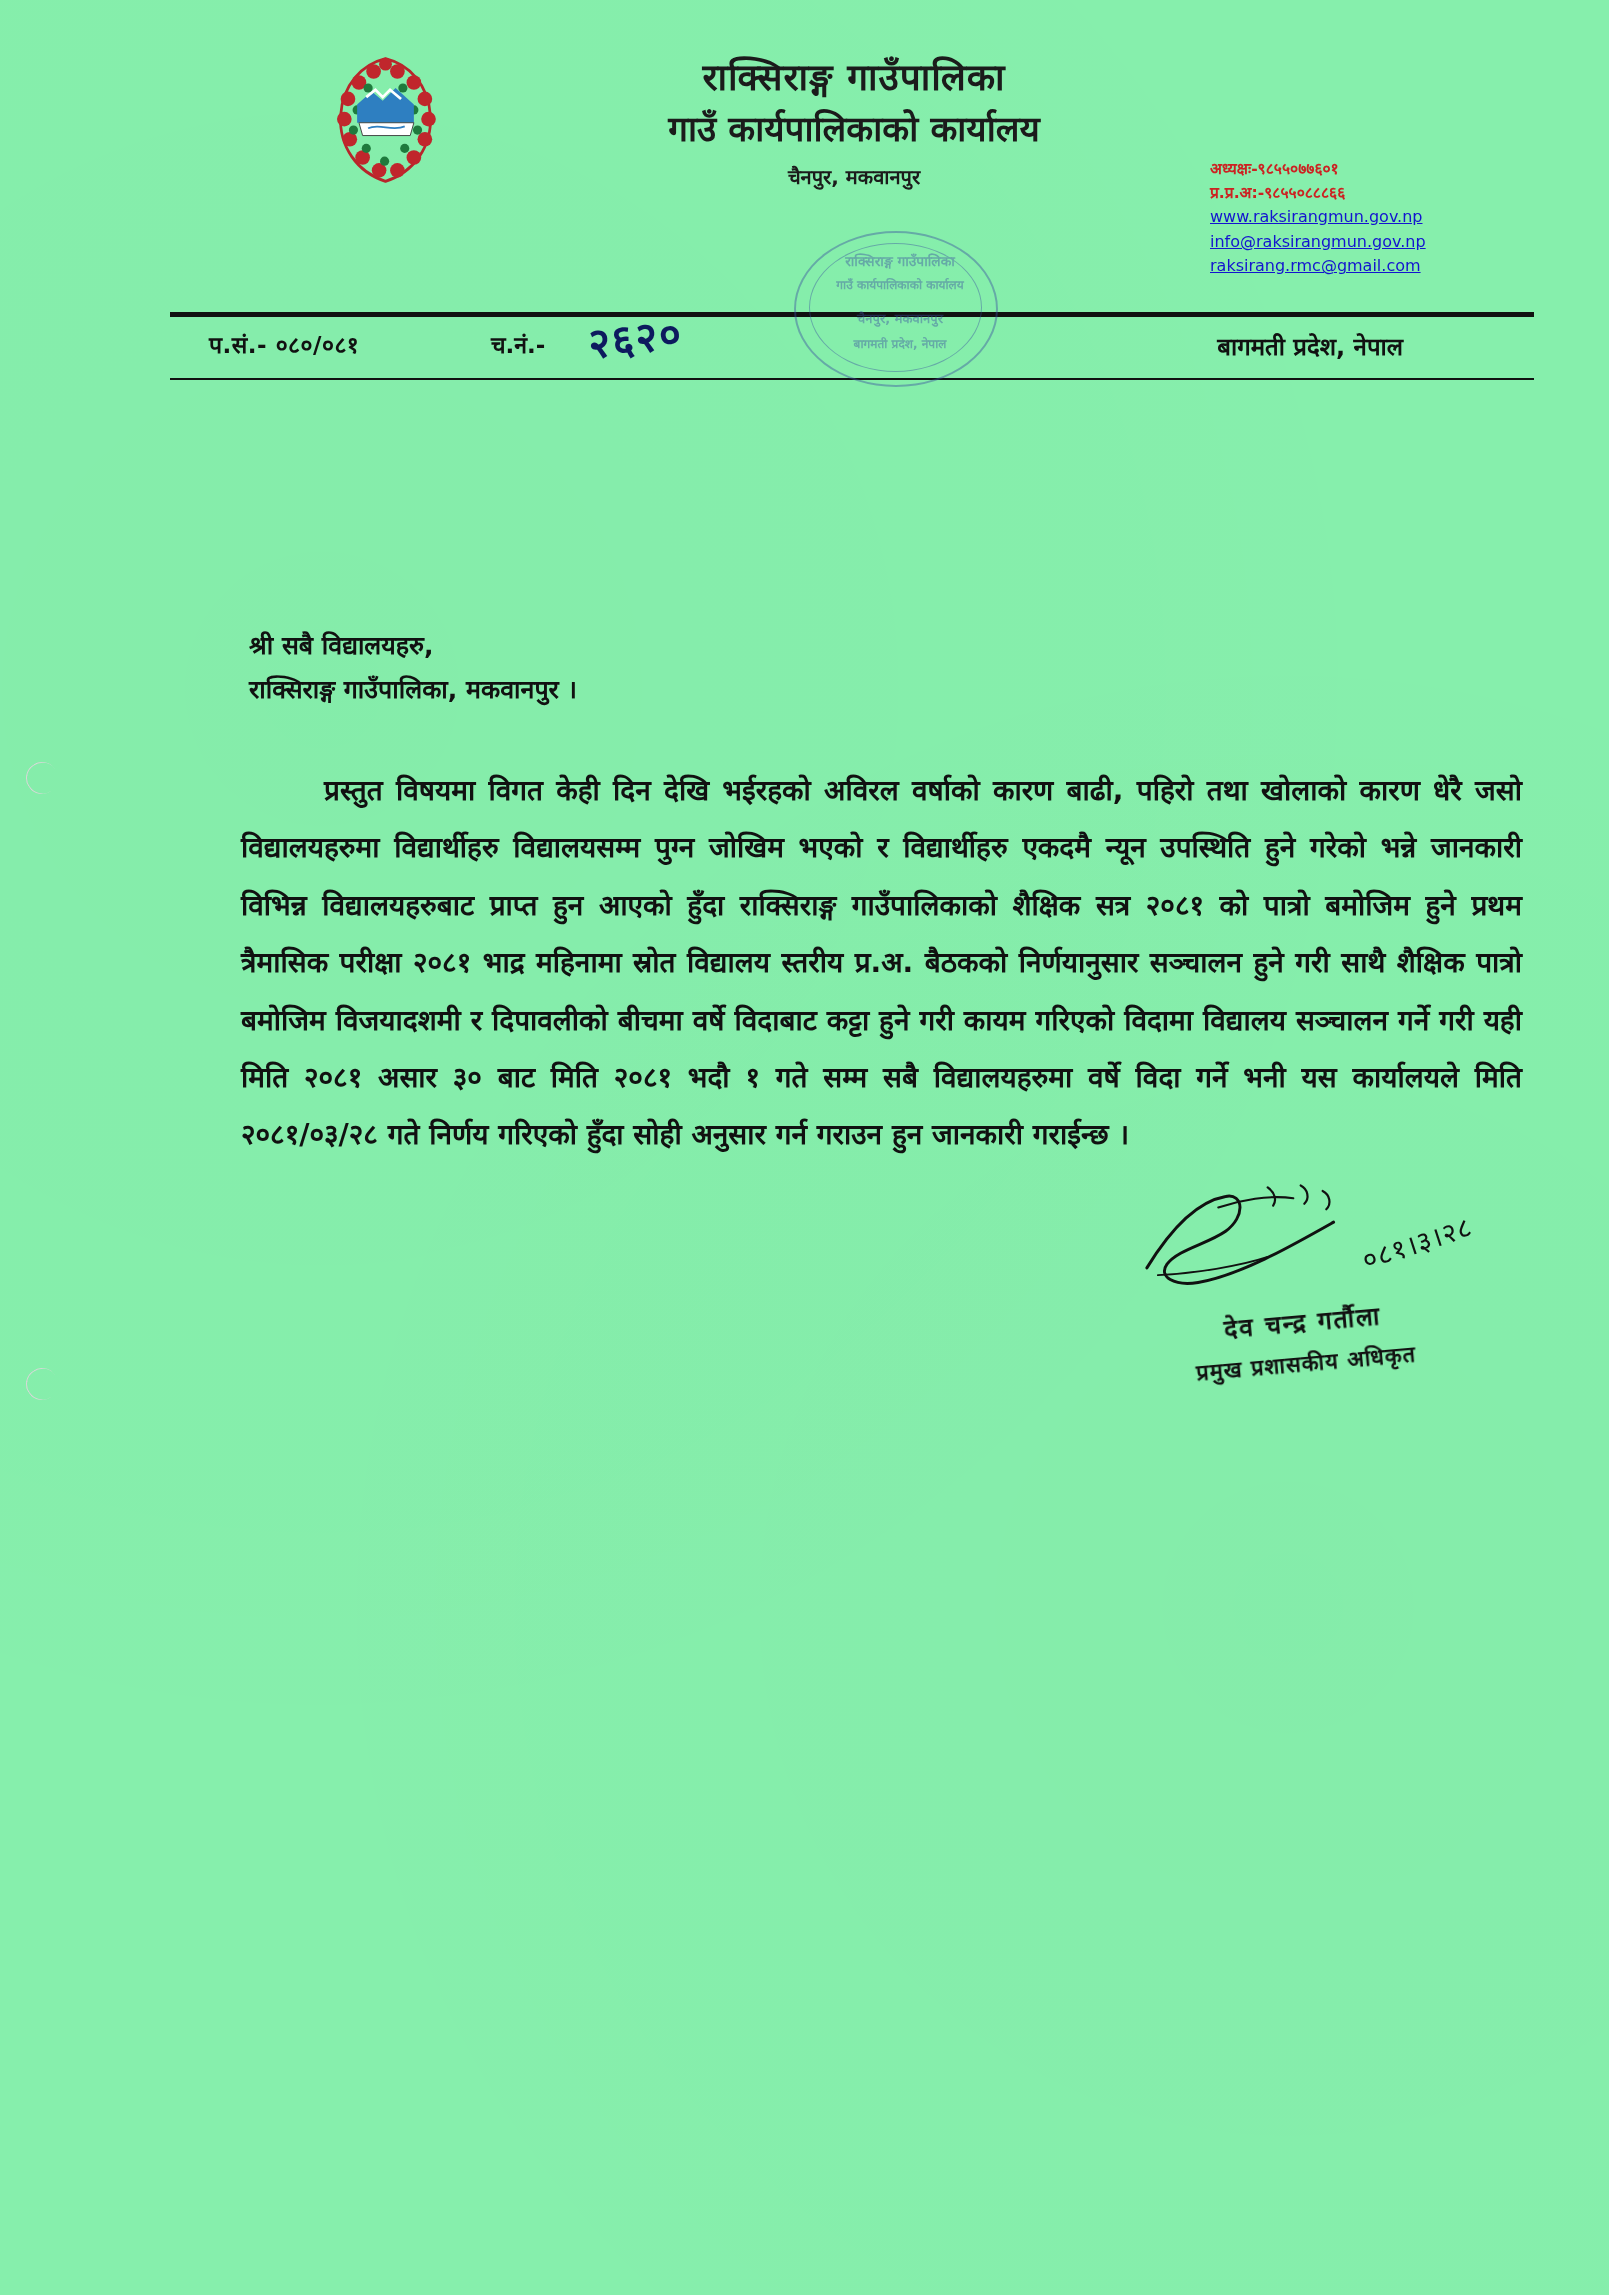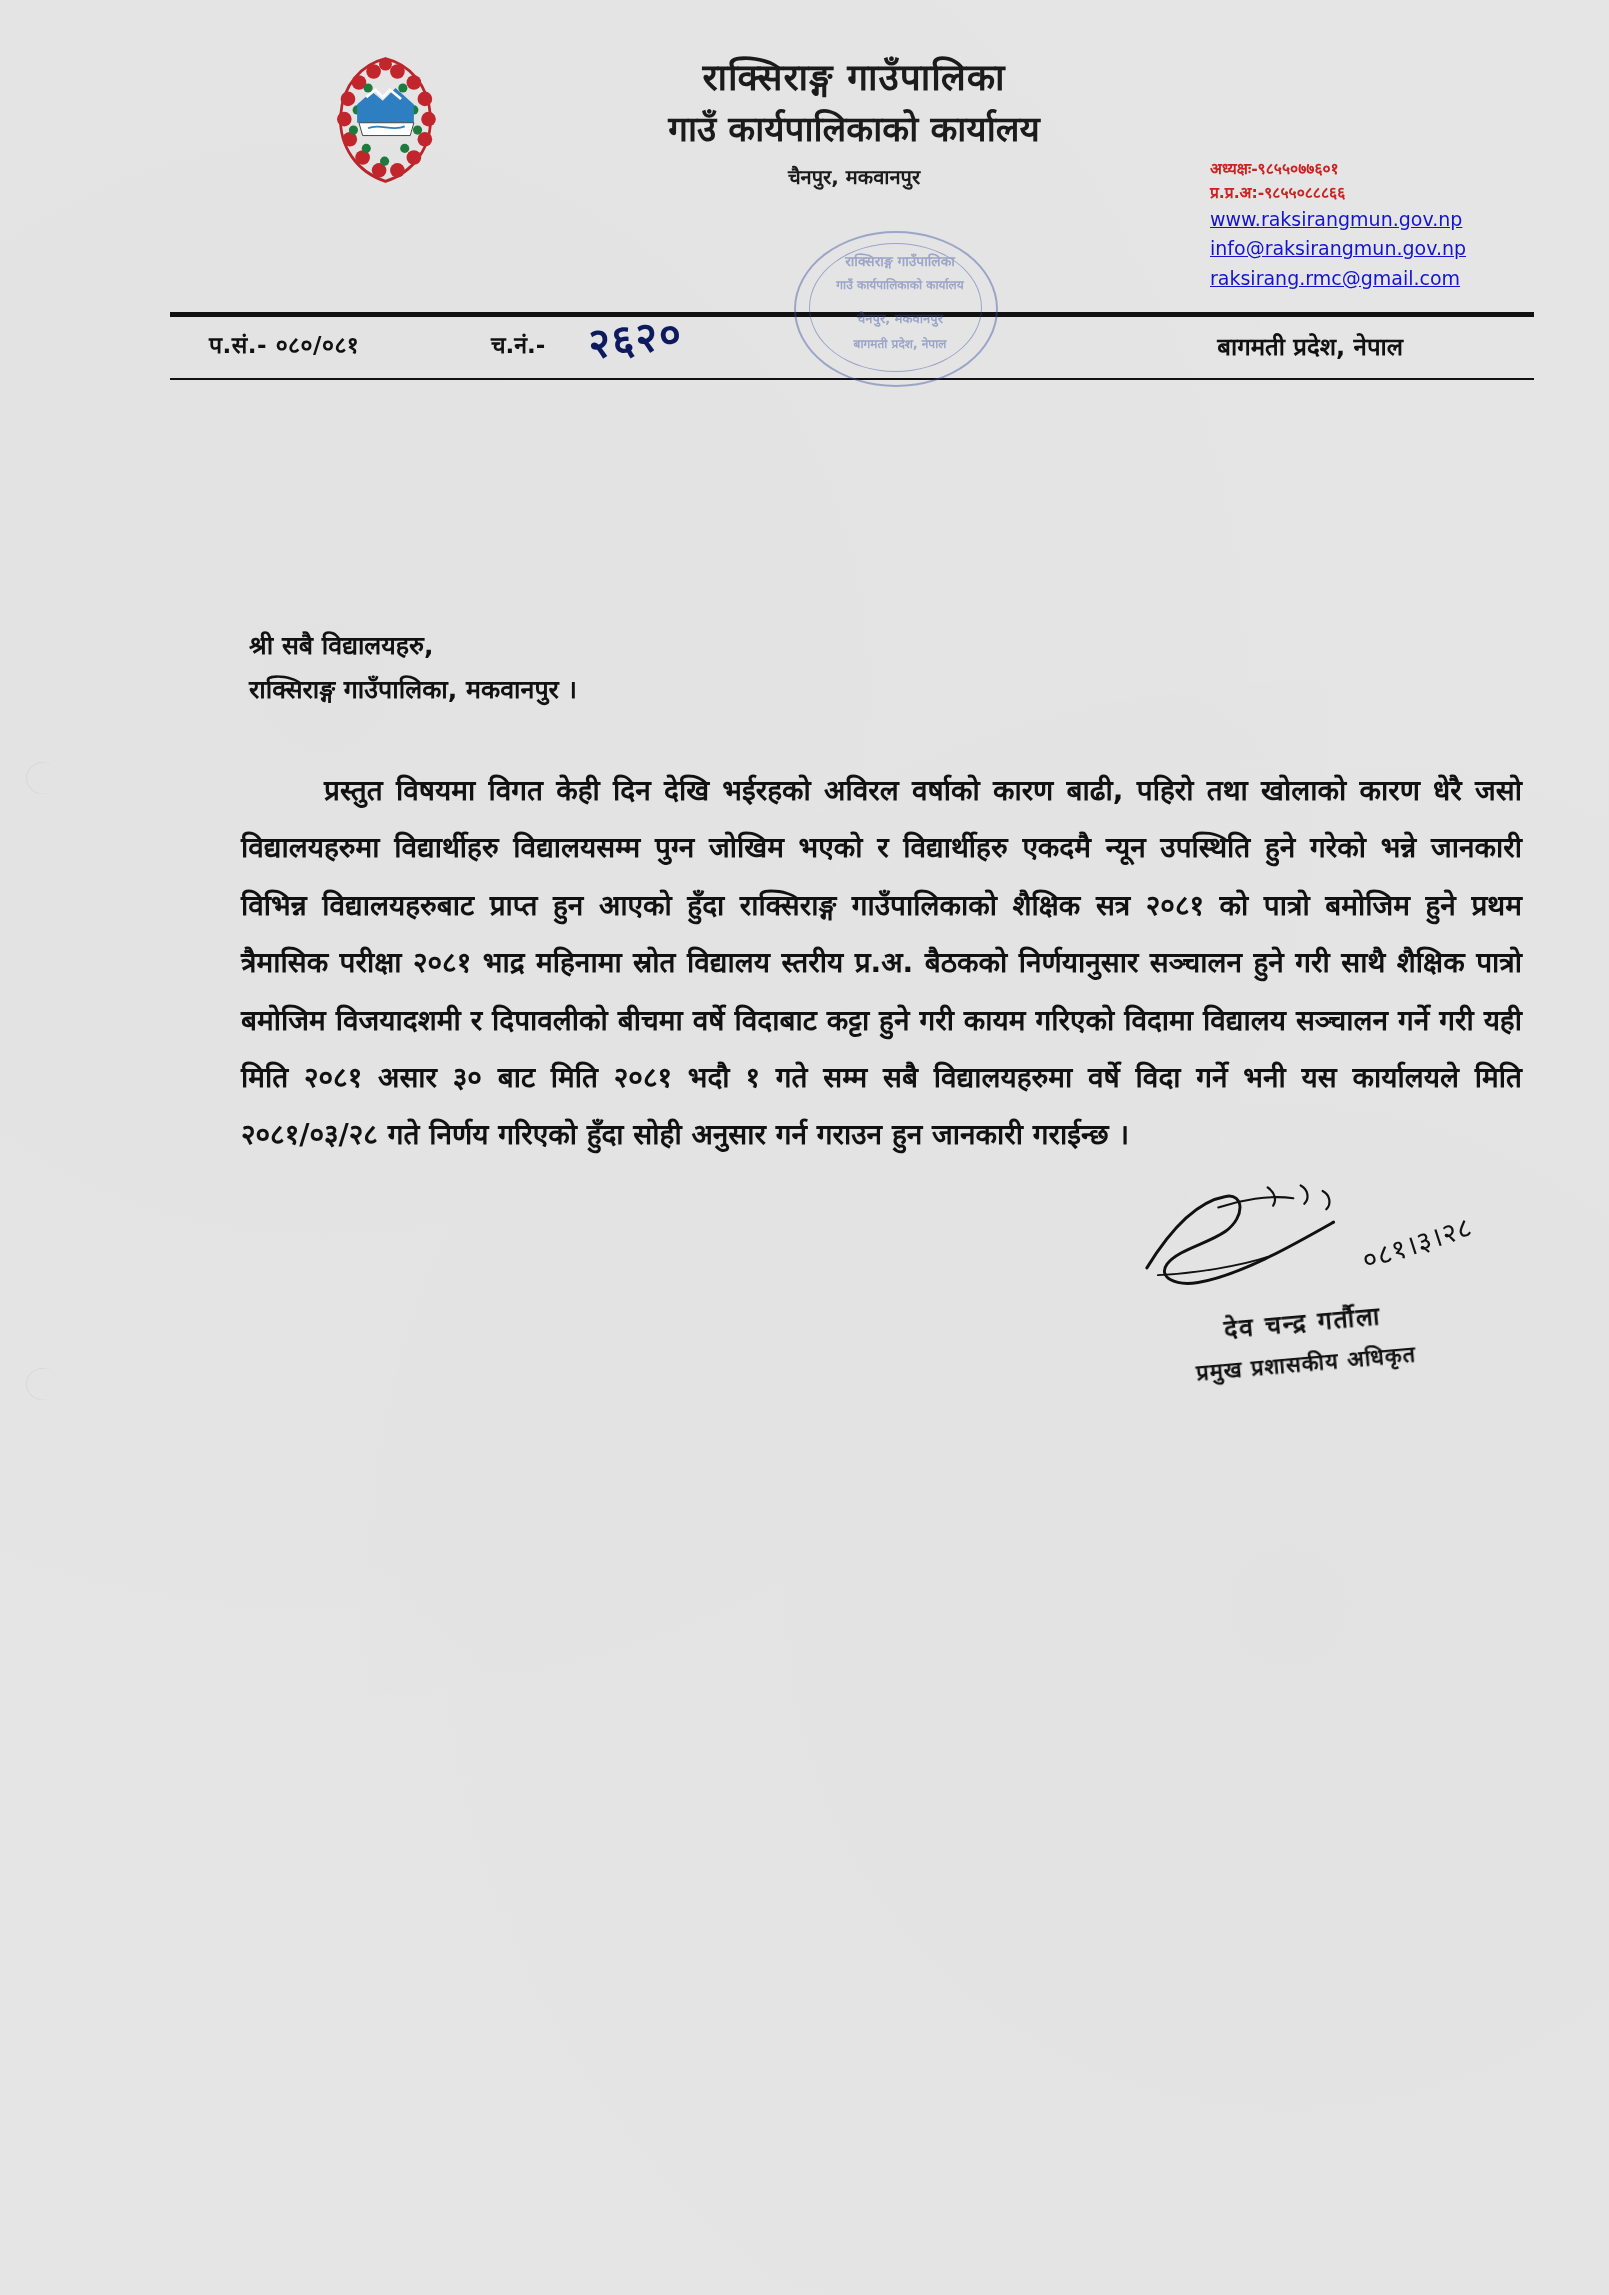--- a/index.html
+++ b/index.html
@@ -11,21 +11,21 @@
     width: 1610px;
     height: 2296px;
     position: relative;
     font-family: "DejaVu Sans", sans-serif;
     color: #111;
     overflow: hidden;
   }
   .page {
     position: absolute;
     inset: 0;
-    background: #e5e5e5;
+    background: #86efac;
   }
   
   .scan-noise {
     position: absolute;
     inset: 0;
     background:
       radial-gradient(circle at 20% 30%, rgba(0,0,0,0.012), transparent 60%),
       radial-gradient(circle at 80% 70%, rgba(0,0,0,0.01), transparent 55%);
     pointer-events: none;
   }
@@ -83,21 +83,21 @@
     font-size: 15.6px;
     line-height: 1.55;
     color: #cc2222;
     font-weight: 600;
   }
   .contact-block .link {
     color: #1414cf;
     text-decoration: underline;
     display: block;
     font-weight: 500;
-    font-size: 19px;
+    font-size: 16px;
   }
 
   
   .rule {
     position: absolute;
     left: 170px;
     width: 1364px;
     background: #111;
   }
   .rule.thick { height: 4.6px; top: 312px; }

